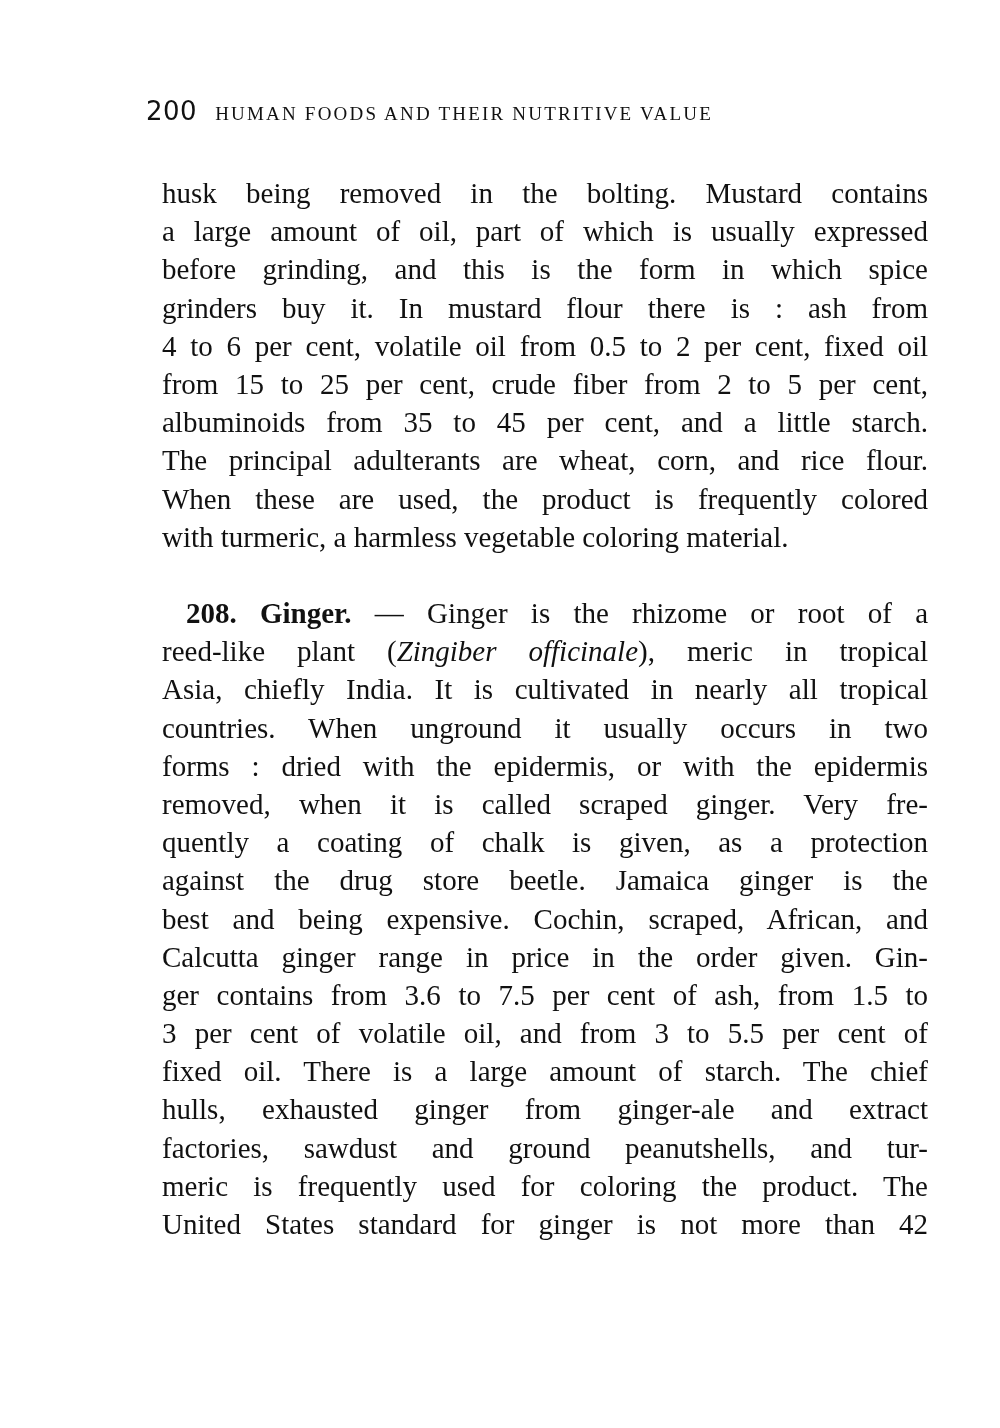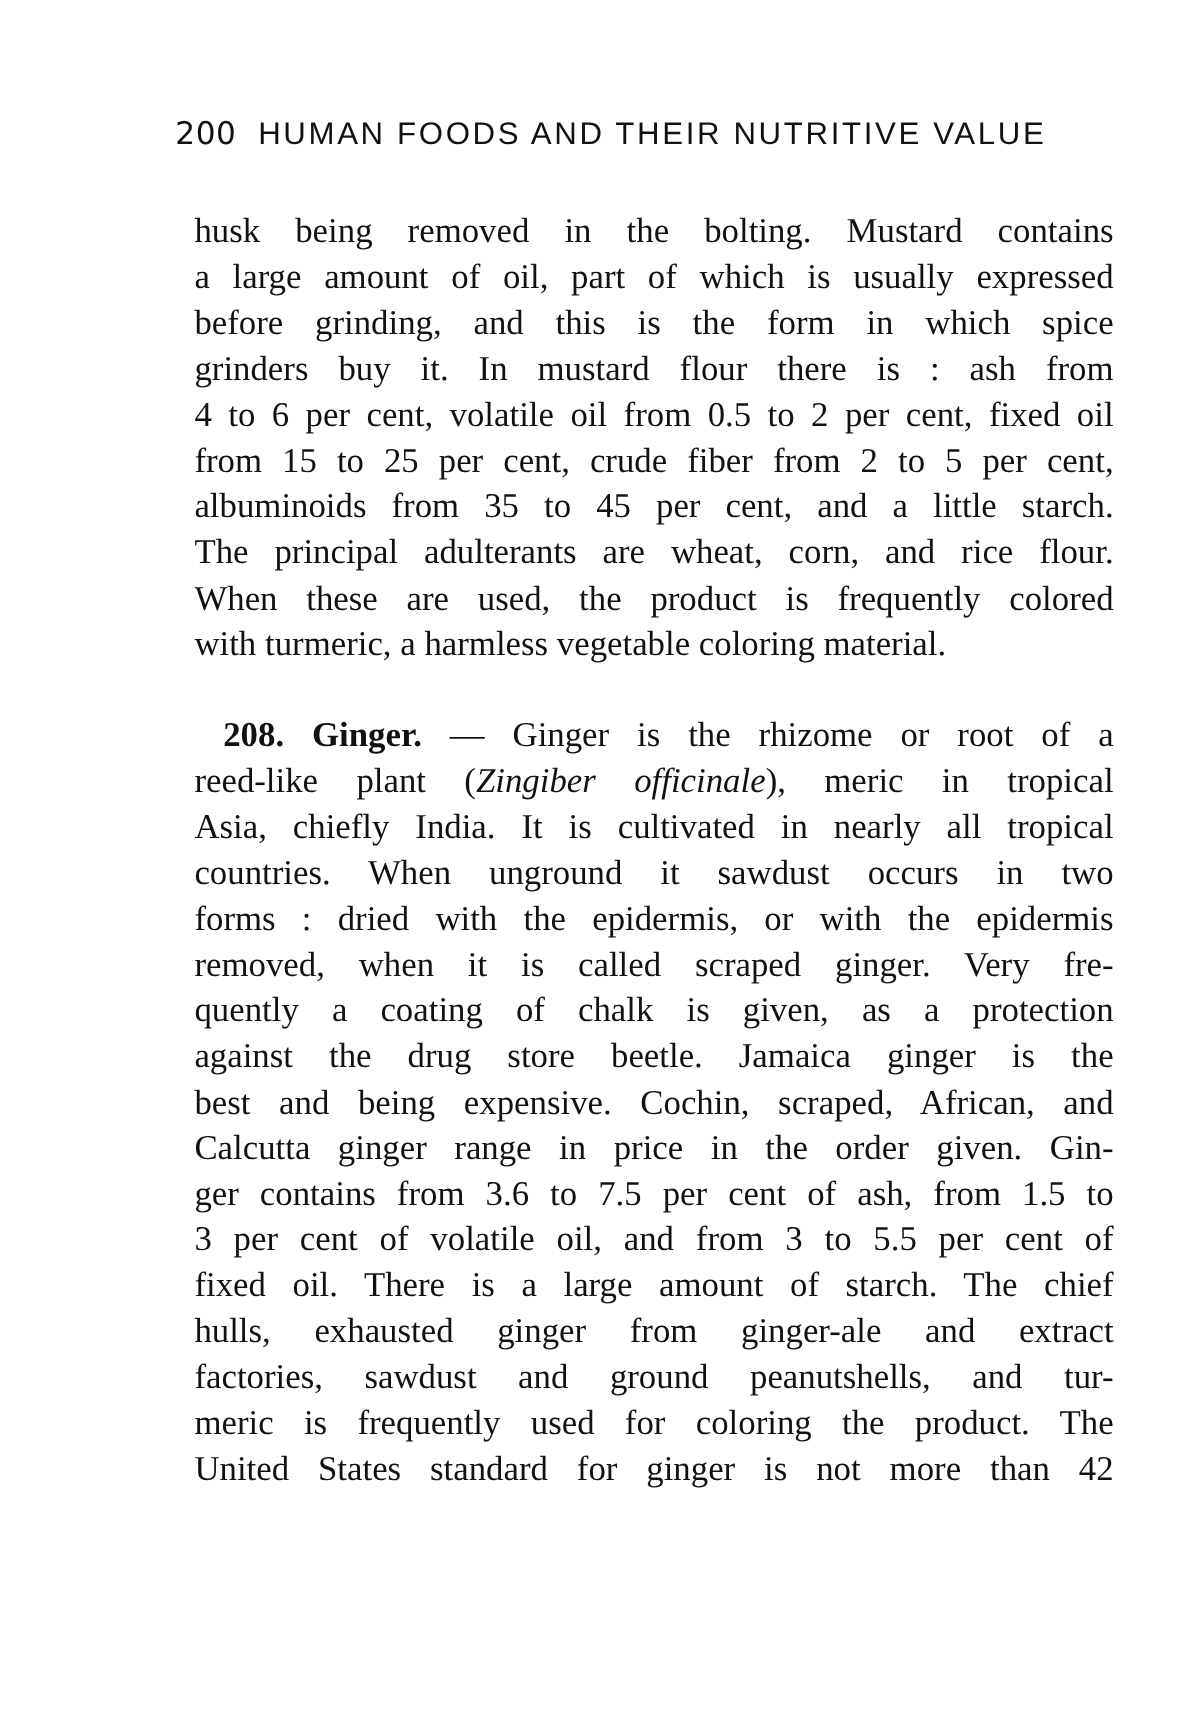--- a/index.html
+++ b/index.html
@@ -25,22 +25,22 @@
       align-items: baseline;
       white-space: nowrap;
     }
     .page-number {
       font-family: "DejaVu Sans", "Liberation Sans", sans-serif;
       font-size: 26px;
       letter-spacing: 0.5px;
       margin-right: 18px;
     }
     .running-title {
-      font-family: Liberation Sans, sans-serif;
-      font-size: 26px;
+      font-family: Liberation Serif, serif;
+      font-size: 19px;
       letter-spacing: 2.2px;
     }
     .body-text {
       position: absolute;
       left: 146px;
       width: 766px;
       font-size: 29px;
       line-height: 38.2px;
       text-align: justify;
       margin: 16px;
@@ -90,21 +90,21 @@
   <span class="line">albuminoids from 35 to 45 per cent, and a little starch.</span>
   <span class="line">The principal adulterants are wheat, corn, and rice flour.</span>
   <span class="line">When these are used, the product is frequently colored</span>
   <span class="line last">with turmeric, a harmless vegetable coloring material.</span>
 </div>
 
 <div class="body-text para-2">
   <span class="line indent"><span class="section-number">208.</span> <span class="section-title">Ginger.</span><span> — </span><span>Ginger is the rhizome or root of a</span></span>
   <span class="line"><span>reed-like plant (</span><span class="species">Zingiber officinale</span><span>), meric in tropical</span></span>
   <span class="line">Asia, chiefly India.  It is cultivated in nearly all tropical</span>
-  <span class="line">countries.  When unground it sawdust occurs in two</span>
+  <span class="line">countries.  When unground it usually occurs in two</span>
   <span class="line">forms : dried with the epidermis, or with the epidermis</span>
   <span class="line">removed, when it is called scraped ginger.  Very fre-</span>
   <span class="line">quently a coating of chalk is given, as a protection</span>
   <span class="line">against the drug store beetle.  Jamaica ginger is the</span>
   <span class="line">best and being expensive.  Cochin, scraped, African, and</span>
   <span class="line">Calcutta ginger range in price in the order given.  Gin-</span>
   <span class="line">ger contains from 3.6 to 7.5 per cent of ash, from 1.5 to</span>
   <span class="line">3 per cent of volatile oil, and from 3 to 5.5 per cent of</span>
   <span class="line">fixed oil.  There is a large amount of starch.  The chief</span>
   <span class="line">hulls, exhausted ginger from ginger-ale and extract</span>

